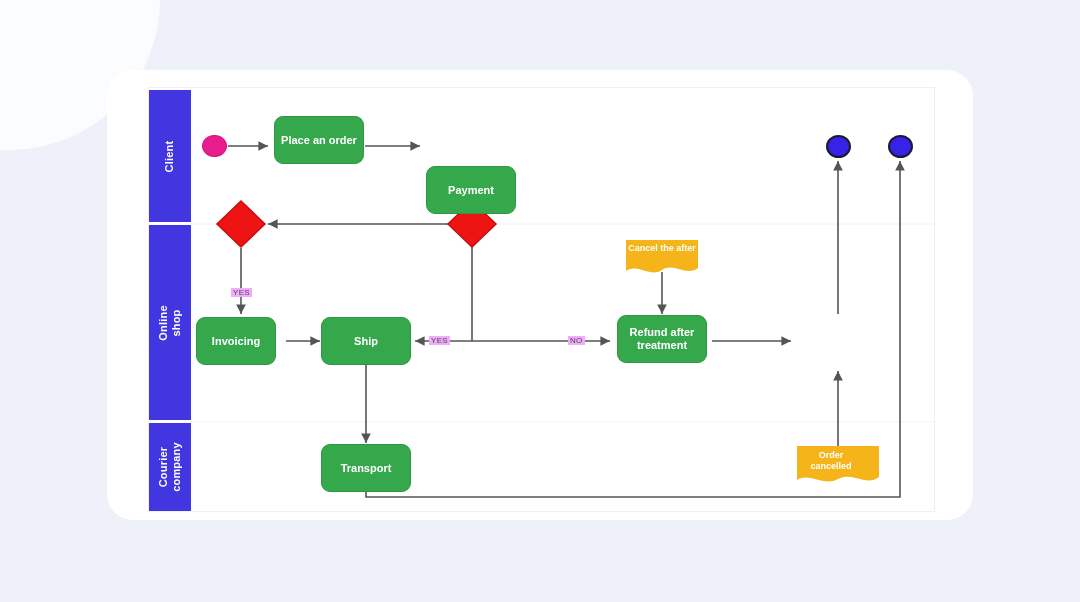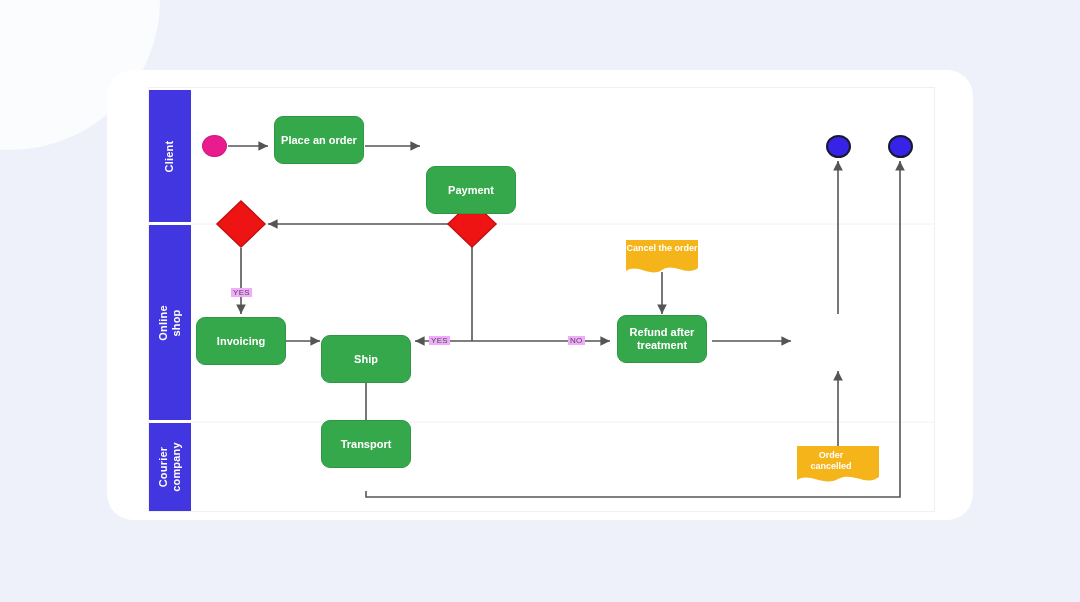--- a/index.html
+++ b/index.html
@@ -209,39 +209,39 @@
   <div class="node start-node" style="left:202px; top:135px; width:25px; height:22px;"></div>
 
   <div class="node proc" style="left:274px; top:116px; width:90px; height:48px;">
     <span>Place an order</span>
   </div>
 
   <div class="node proc" style="left:426px; top:122px; width:90px; height:48px;margin-top:44px;">
     <span>Payment</span>
   </div>
 
-  <div class="node proc" style="left:196px; top:317px; width:90px; height:48px;">
+  <div class="node proc" style="left:196px; top:317px; width:80px; height:48px;">
     <span>Invoicing</span>
   </div>
 
-  <div class="node proc" style="left:321px; top:317px; width:90px; height:48px;margin-top:18px;">
+  <div class="node proc" style="left:321px; top:317px; width:90px; height:48px;">
     <span>Ship</span>
   </div>
 
   <div class="node proc" style="left:617px; top:315px; width:90px; height:48px;">
     <span>Refund after treatment</span>
   </div>
 
 
-  <div class="node proc" style="left:321px; top:420px; width:90px; height:48px;">
+  <div class="node proc" style="left:321px; top:444px; width:90px; height:48px;">
     <span>Transport</span>
   </div>
 
   <div class="note" style="left:626px; top:243px; width:72px; height:26px;">
-    <div class="note-text">Cancel the order</div>
+    <div class="note-text">Cancel the after</div>
   </div>
 
   <div class="note" style="left:797px; top:450px; width:68px; height:26px;">
     <div class="note-text">Order cancelled</div>
   </div>
 
   <div class="node end-node" style="left:826px; top:135px; width:25px; height:23px;"></div>
   <div class="node end-node" style="left:888px; top:135px; width:25px; height:23px;"></div>
 
   <div class="edge-label" style="left:231px; top:288px;">

